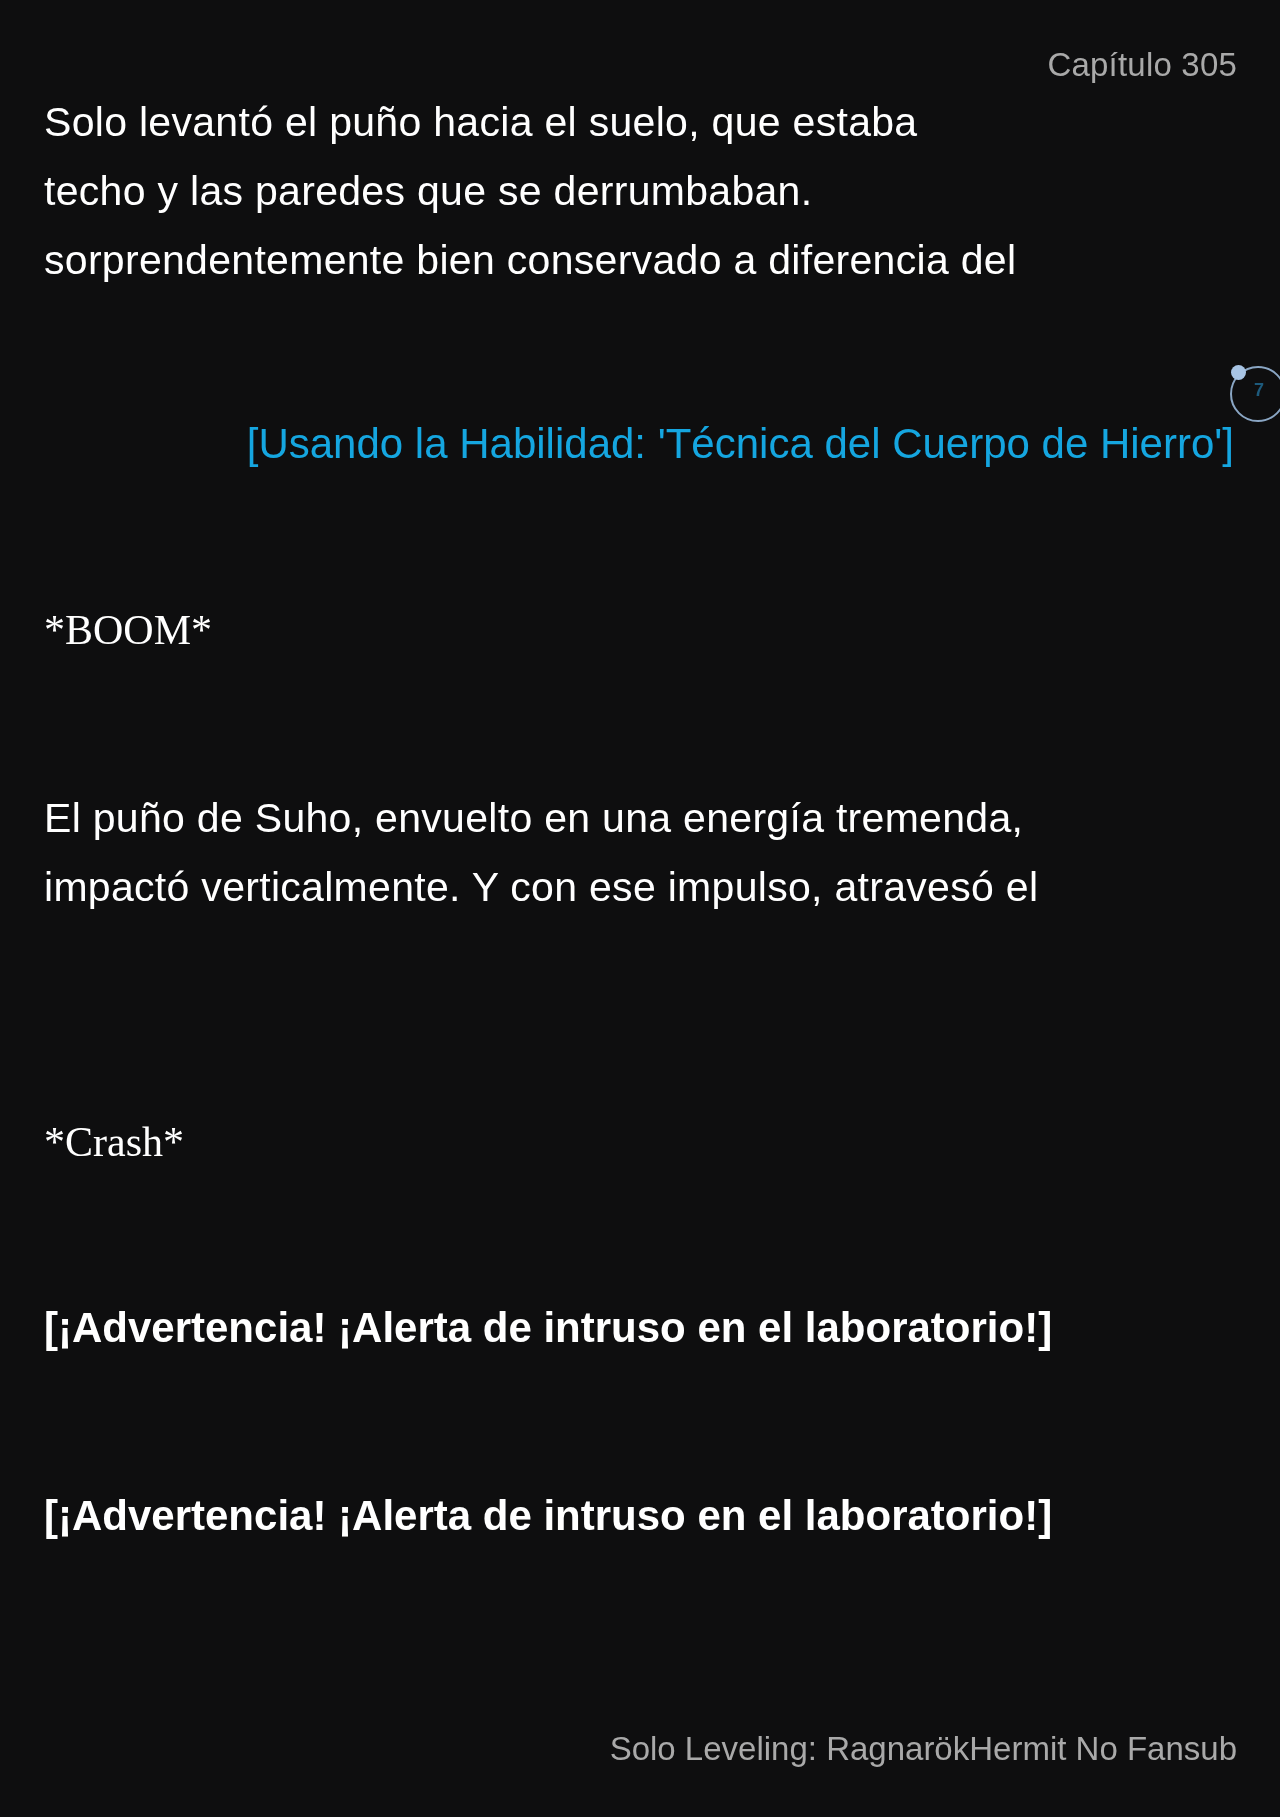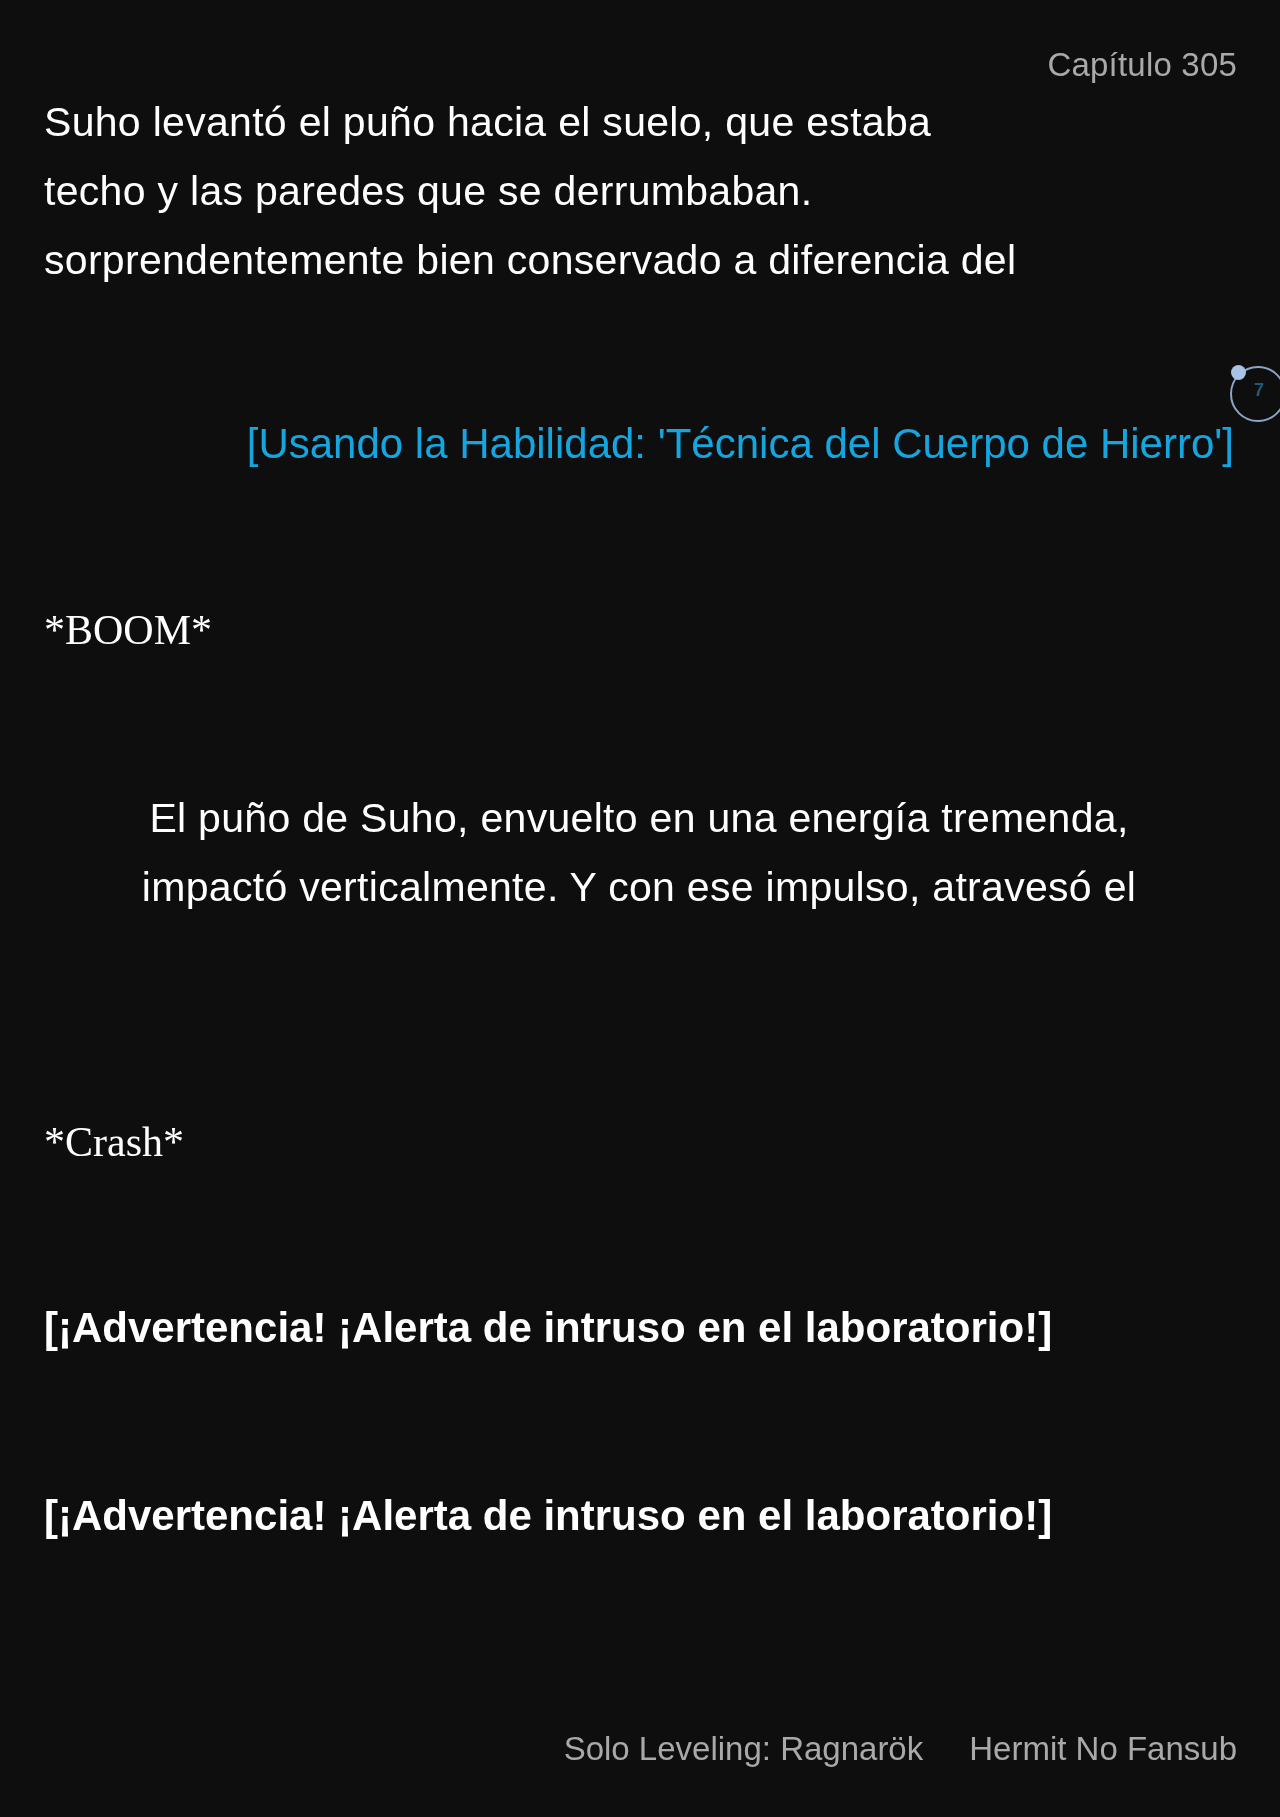--- a/index.html
+++ b/index.html
@@ -49,21 +49,21 @@
     }
     .sfx-boom {
       position: absolute;
       top: 512px;
       left: 0;
       font-family: Liberation Serif, serif;
       font-size: 42px;
       line-height: 60px;
       color: #ffffff;
     }
-    .para-2 { position: absolute; top: 696px; left: 0; width: 1190px; text-align: center; }
+    .para-2 { position: absolute; top: 696px; left: 0; width: 1190px; }
     .sfx-crash {
       position: absolute;
       top: 1024px;
       left: 0;
       font-family: Liberation Serif, serif;
       font-size: 42px;
       line-height: 60px;
       color: #ffffff;
     }
     .warning {
@@ -107,36 +107,35 @@
 
     .footer {
       position: absolute;
       top: 1730px;
       right: 43px;
       font-size: 33px;
       color: #a9a9a9;
       white-space: nowrap;
     }
     .footer span + span {
-      margin-left: 46px;
     }
   </style>
 </head>
 <body>
 
 <div class="chapter-label">Capítulo 305</div>
 
 <div class="progress-indicator">
   <span class="progress-dot"></span>
   <span class="progress-num">7</span>
 </div>
 
 <div class="content">
   <div class="para para-1">
-    <div>Suho levantó el puño hacia el suelo, que estaba</div>
+    <div>Solo levantó el puño hacia el suelo, que estaba</div>
     <div>techo y las paredes que se derrumbaban.</div>
     <div>sorprendentemente bien conservado a diferencia del</div>
   </div>
 
   <div class="skill">[Usando la Habilidad: 'Técnica del Cuerpo de Hierro']</div>
 
   <div class="sfx-boom">*BOOM*</div>
 
   <div class="para para-2">
     <div>El puño de Suho, envuelto en una energía tremenda,</div>

